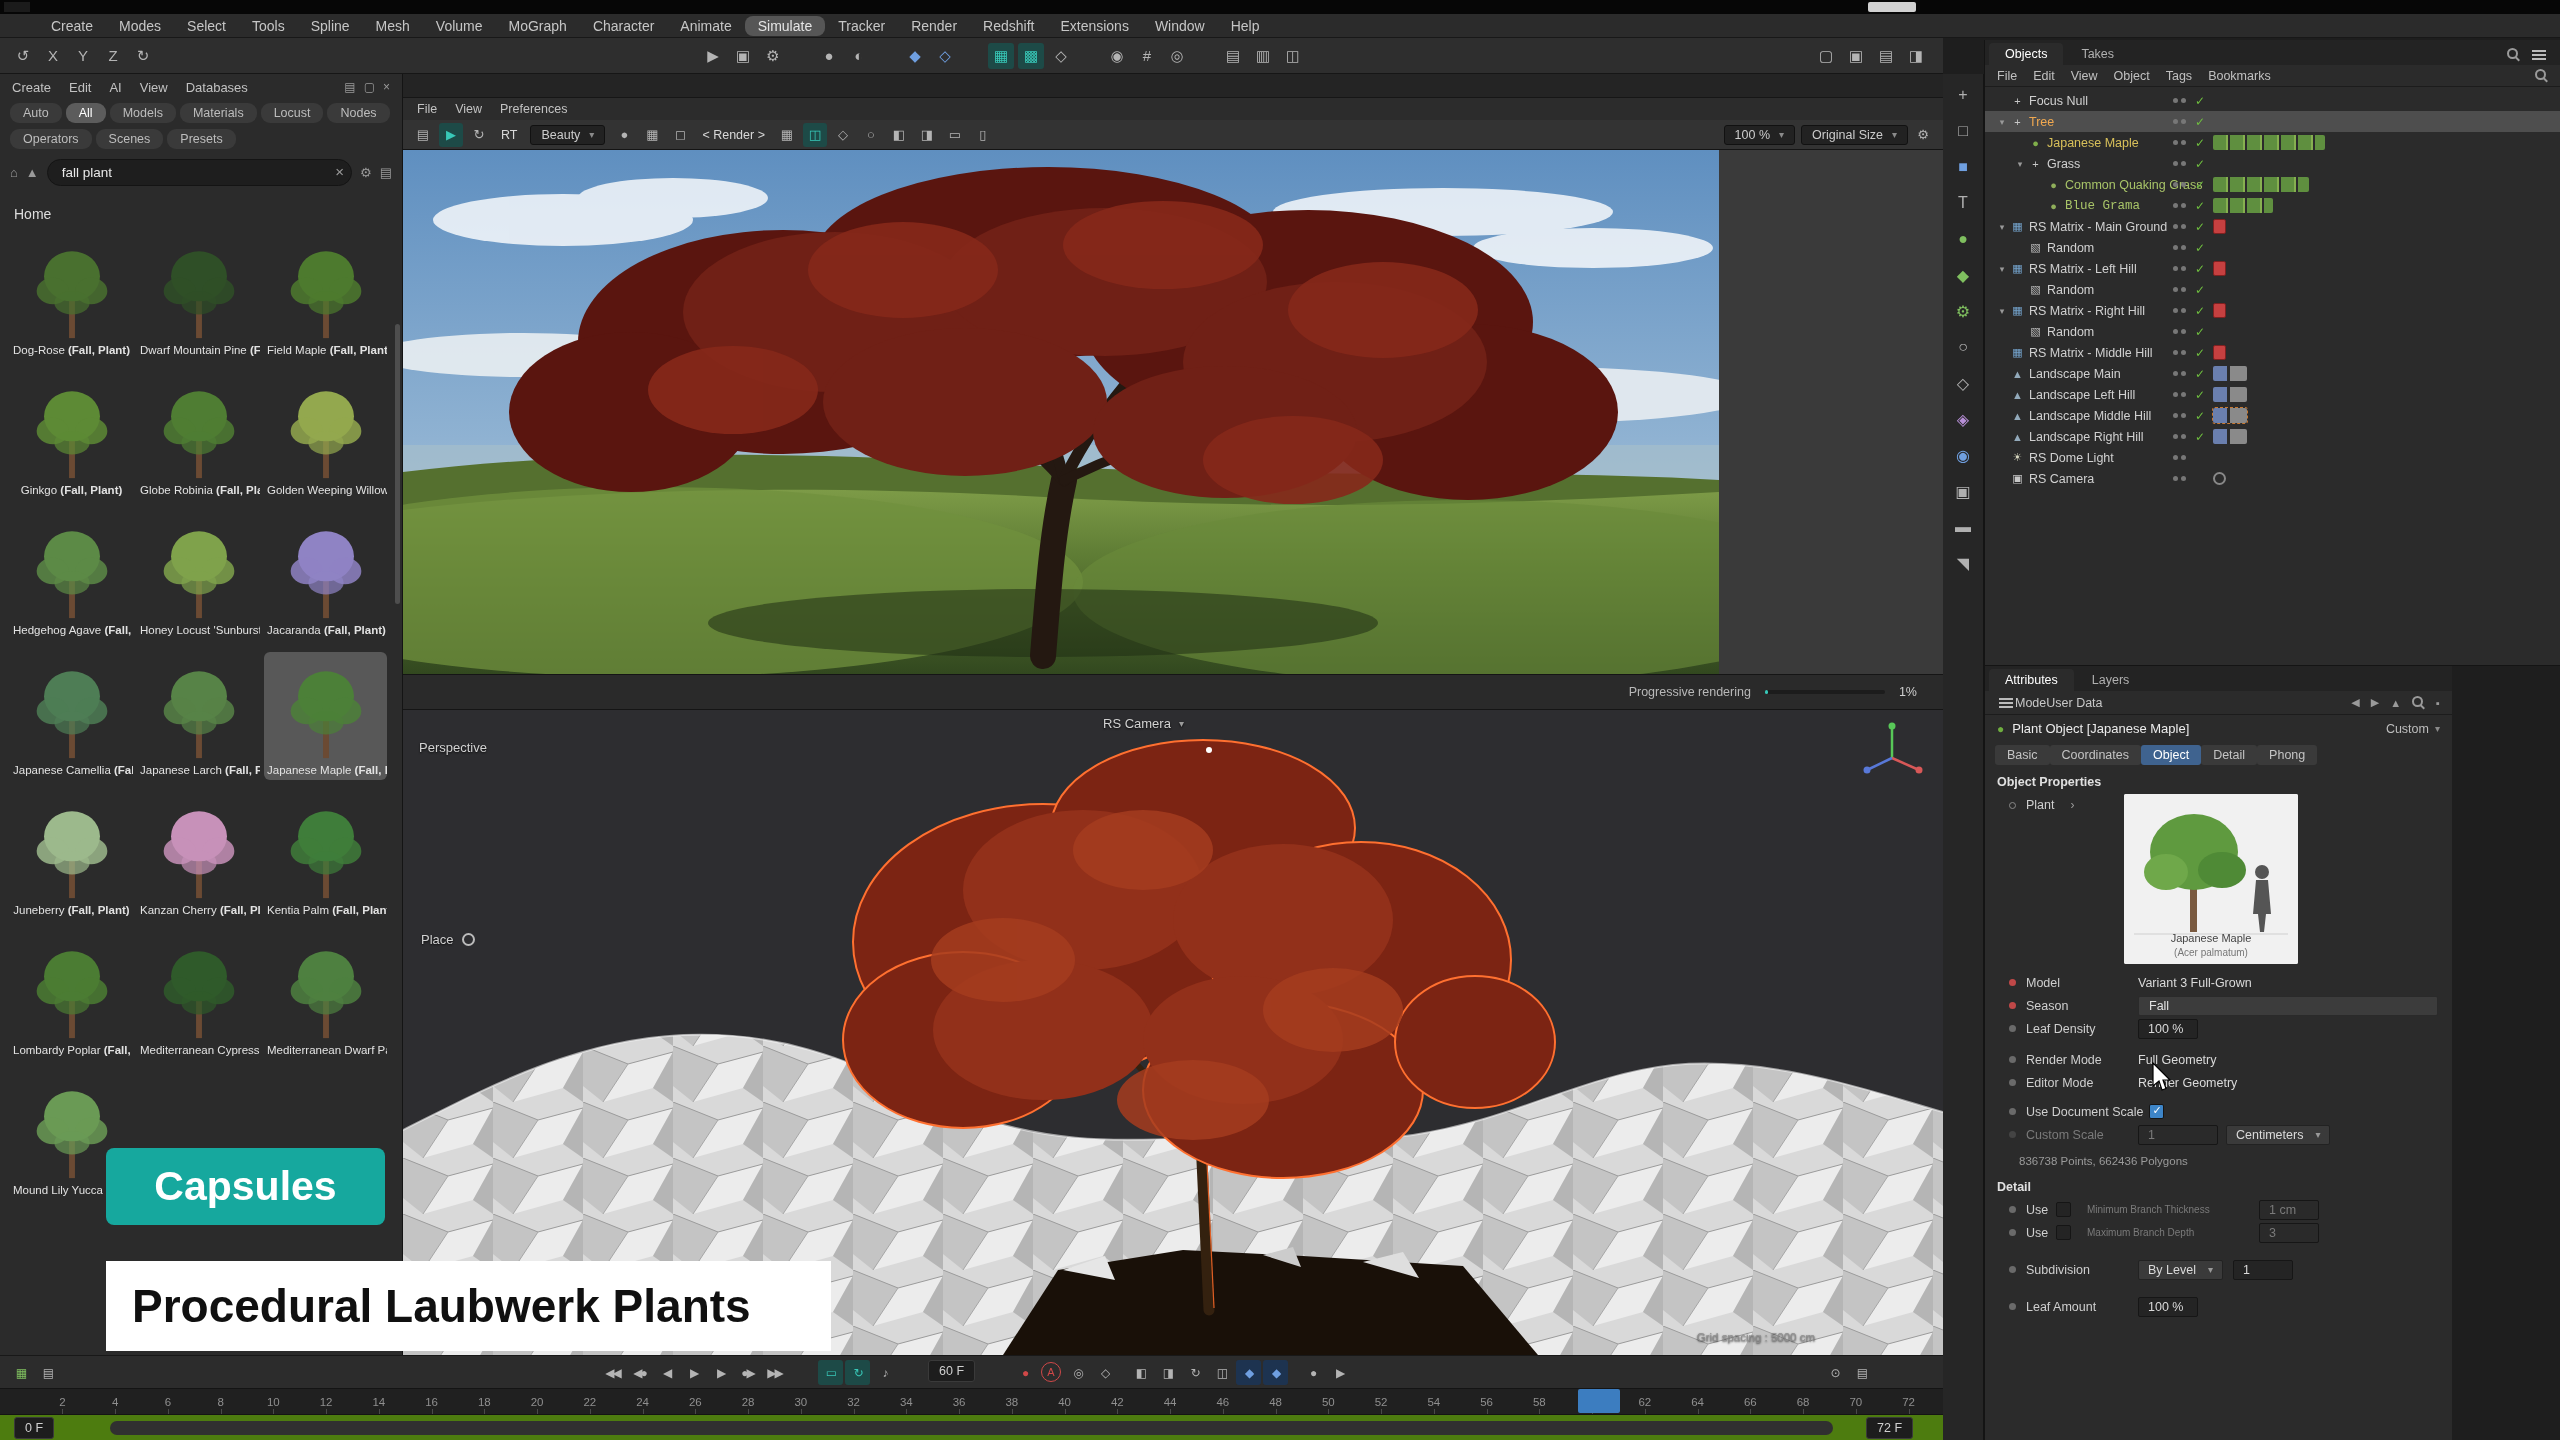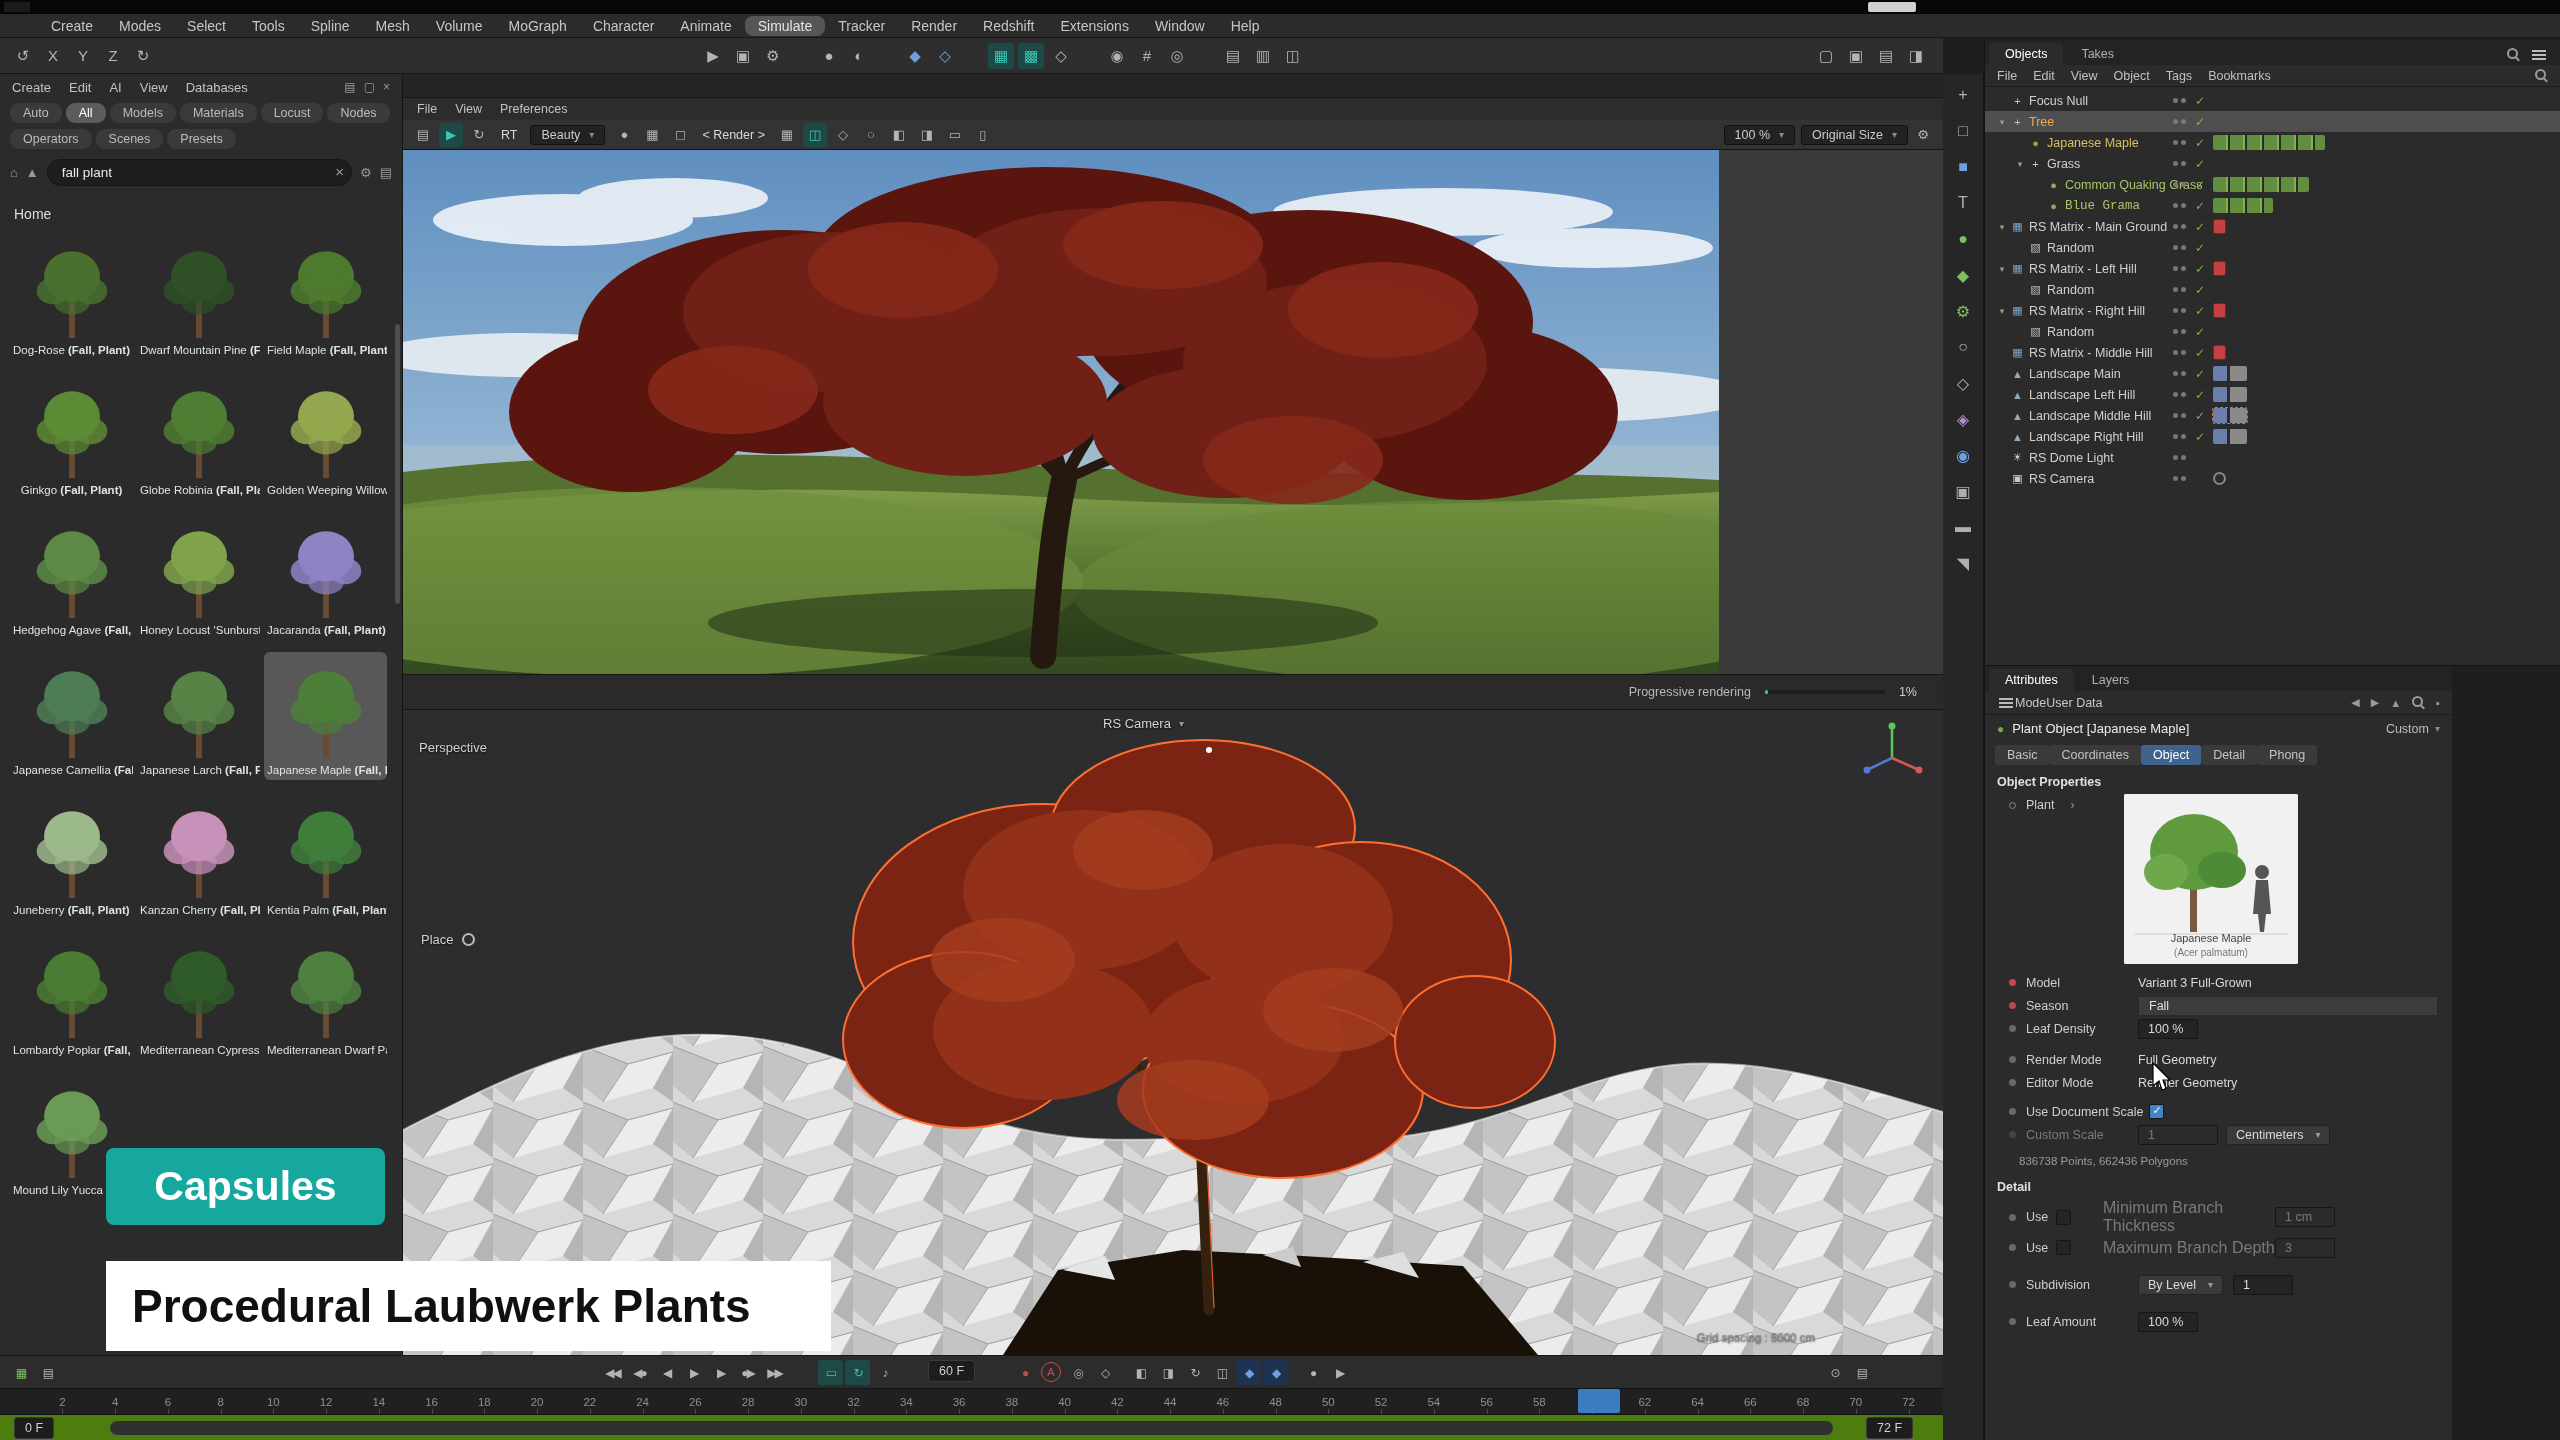--- a/index.html
+++ b/index.html
@@ -164,21 +164,21 @@
 .afield.dim{color:#7a7a7a;background:#2a2a2a}
 .seasonbar{flex:1;margin-right:14px;background:#3c3c3c;border:1px solid #2a2a2a;border-radius:2px;
   padding:2px 10px;font-size:12.5px;color:#e2e2e2}
 .adropdown{background:#3a3a3a;border:1px solid #222;border-radius:2px;padding:2px 9px;
   font-size:12.5px;color:#dadada;display:flex;align-items:center}
 .adropdown::after{content:"▾";margin-left:12px;color:#999;font-size:10px}
 .cb{width:15px;height:15px;background:#242424;border:1px solid #151515;border-radius:2px;flex:none}
 .cb.checked{background:#3d85c8;position:relative}
 .cb.checked::after{content:"✓";position:absolute;left:2px;top:-1px;color:#fff;font-size:11px}
 .uselbl{width:30px;font-size:12.5px;color:#cfcfcf}
-.sublbl{margin-left:32px;width:172px;font-size:16px;color:#7a7a7a}
+.sublbl{margin-left:16px;width:172px;font-size:10px;color:#7a7a7a}
 .astats{padding:10px 0 0 34px;font-size:11.5px;color:#9a9a9a}
 #plantblock{position:relative;height:178px}
 #plantblock .plabelrow{position:absolute;left:24px;top:6px;display:flex;align-items:center}
 .chev{color:#9a9a9a;font-size:12px;margin-left:10px}
 .chev::before{content:"›"}
 #plantthumb{position:absolute;left:139px;top:2px;width:174px;height:170px;background:#f1f1f1;
   border-radius:2px;overflow:hidden}
 #plantthumb .cap1{position:absolute;left:0;right:0;bottom:20px;text-align:center;font-size:11px;color:#444}
 #plantthumb .cap2{position:absolute;left:0;right:0;bottom:6px;text-align:center;font-size:10px;color:#777}
 

